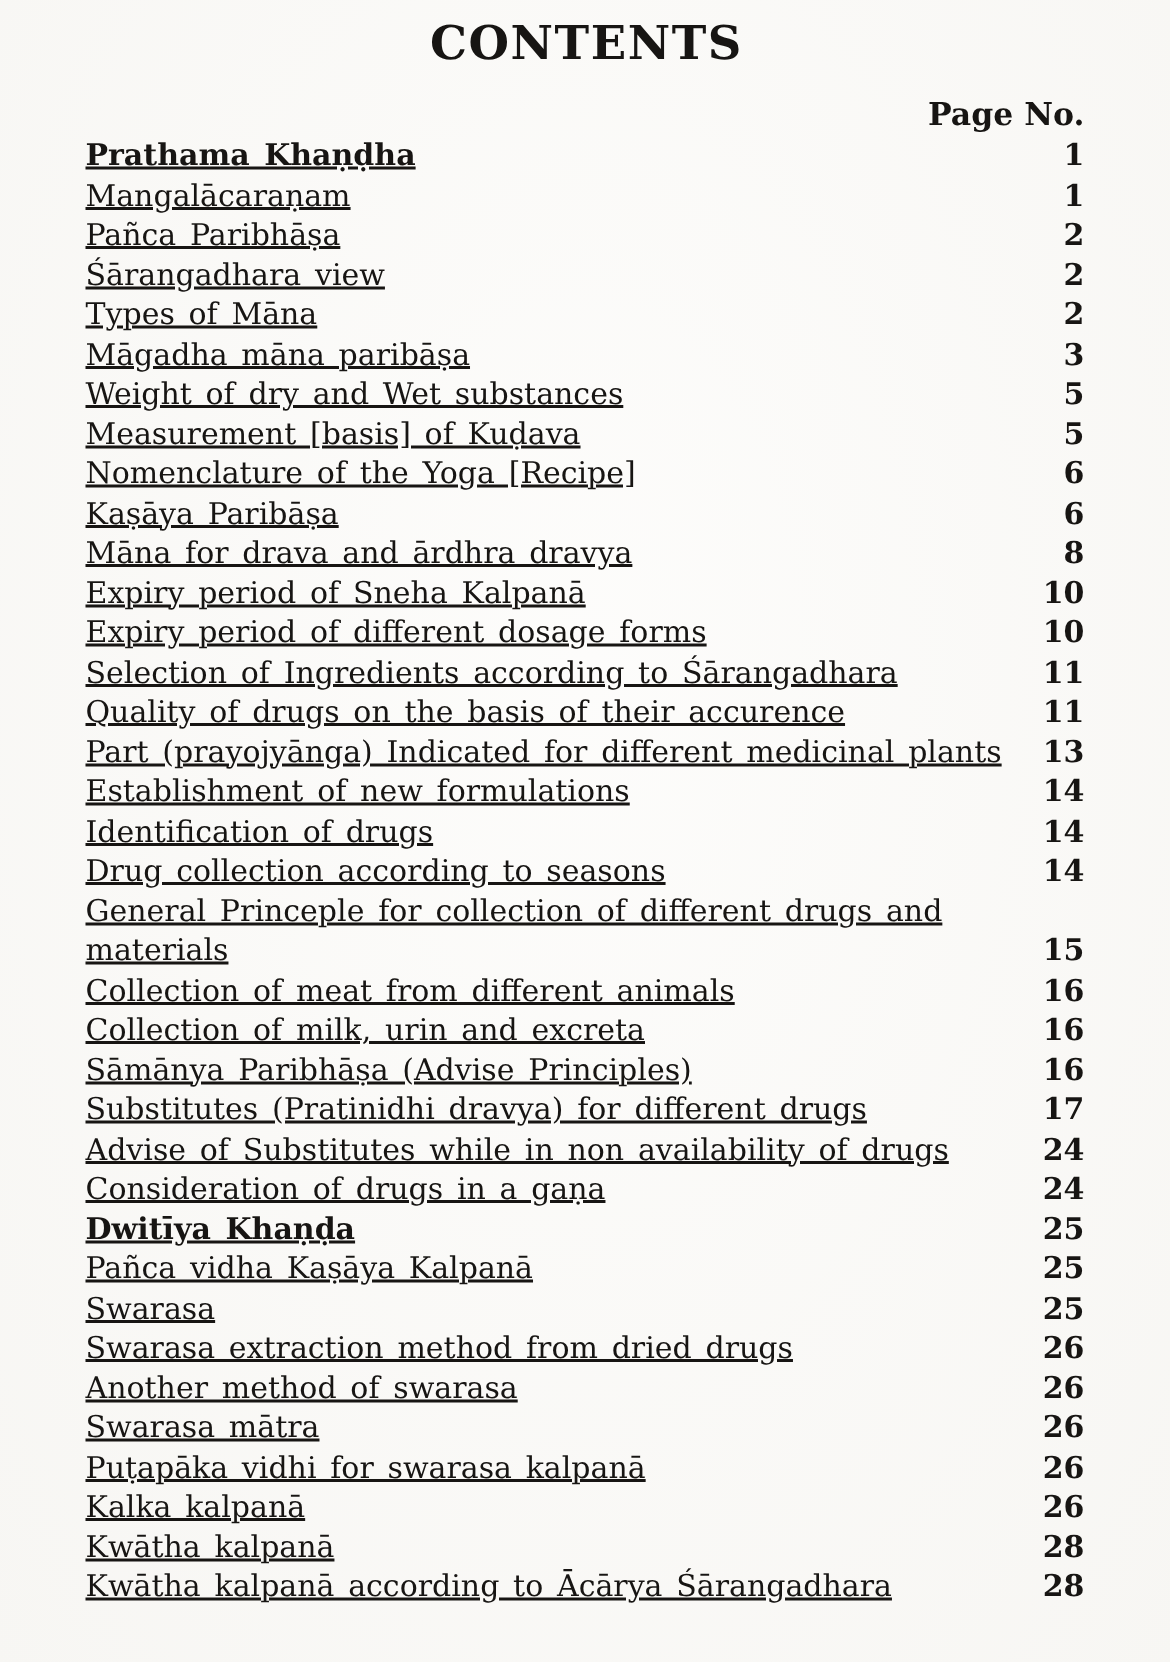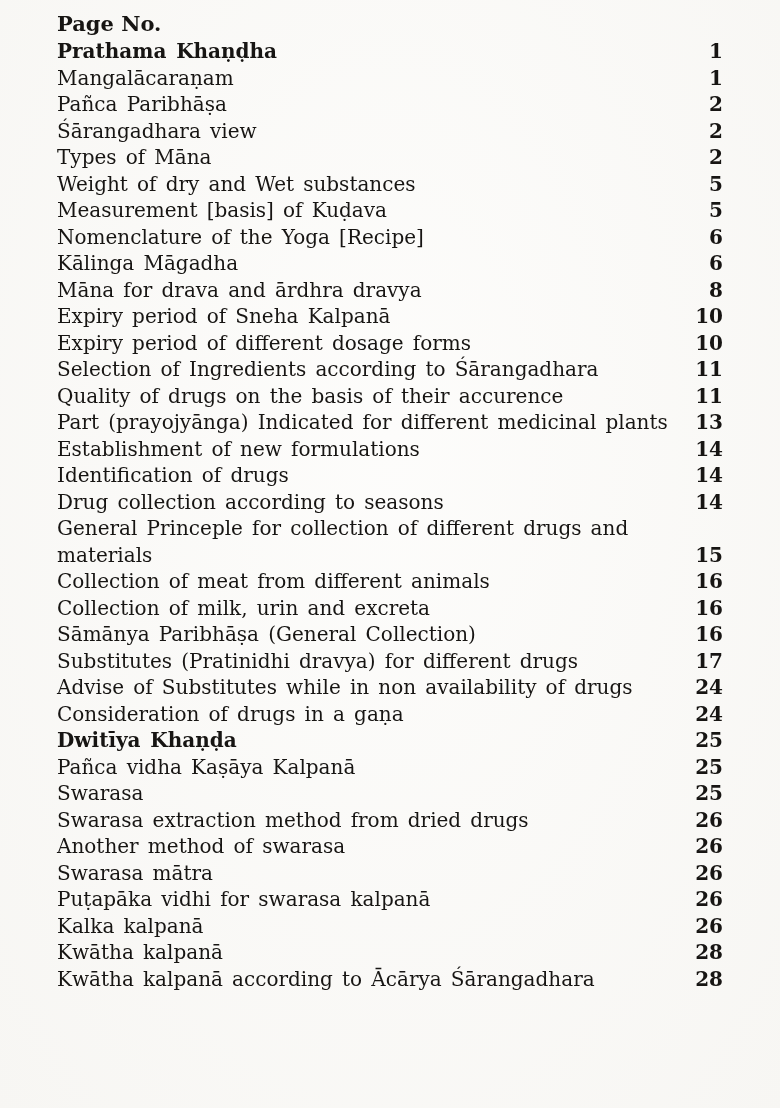--- a/index.html
+++ b/index.html
@@ -25,53 +25,56 @@
   }
   .doc-title {
     margin: 0 0 14px 0;
     text-align: center;
     font-size: 31px;
     line-height: 38px;
     font-weight: 700;
     letter-spacing: 1px;
   }
   .pageno-header {
+    text-align: right;
     font-weight: 700;
     font-size: 21px;
     line-height: 27px;
     padding-right: 2px;
   }
   .toc-rows {
     margin-top: 1px;
   }
   .toc-row {
     display: flex;
     align-items: flex-end;
     font-size: 20px;
     line-height: 26.5px;
     word-spacing: 0.14em;
   }
   .toc-row .toc-label {
     flex: 1 1 auto;
+    text-decoration: underline;
   }
   .toc-row .toc-page {
     flex: 0 0 auto;
     min-width: 46px;
     text-align: right;
     font-weight: 700;
     padding-right: 2px;
   }
   .toc-row.bold .toc-label {
     font-weight: 700;
   }
 </style>
 </head>
 <body style="background: rgb(251, 250, 247); color: rgb(23, 21, 19);">
 
 <div class="page">
+  <h1 class="doc-title">CONTENTS</h1>
 
   <div class="pageno-header">Page No.</div>
 
   <div class="toc-rows">
       <div class="toc-row bold">
         <span class="toc-label">Prathama Khaṇḍha</span>
         <span class="toc-page">1</span>
       </div>
       <div class="toc-row">
         <span class="toc-label">Mangalācaraṇam</span>
@@ -83,33 +86,37 @@
       </div>
       <div class="toc-row">
         <span class="toc-label">Śārangadhara view</span>
         <span class="toc-page">2</span>
       </div>
       <div class="toc-row">
         <span class="toc-label">Types of Māna</span>
         <span class="toc-page">2</span>
       </div>
       <div class="toc-row">
+        <span class="toc-label">Māgadha māna paribāṣa</span>
+        <span class="toc-page">3</span>
+      </div>
+      <div class="toc-row">
         <span class="toc-label">Weight of dry and Wet substances</span>
         <span class="toc-page">5</span>
       </div>
       <div class="toc-row">
         <span class="toc-label">Measurement [basis] of Kuḍava</span>
         <span class="toc-page">5</span>
       </div>
       <div class="toc-row">
         <span class="toc-label">Nomenclature of the Yoga [Recipe]</span>
         <span class="toc-page">6</span>
       </div>
       <div class="toc-row">
-        <span class="toc-label">Kālinga Māgadha</span>
+        <span class="toc-label">Kaṣāya Paribāṣa</span>
         <span class="toc-page">6</span>
       </div>
       <div class="toc-row">
         <span class="toc-label">Māna for drava and ārdhra dravya</span>
         <span class="toc-page">8</span>
       </div>
       <div class="toc-row">
         <span class="toc-label">Expiry period of Sneha Kalpanā</span>
         <span class="toc-page">10</span>
       </div>
@@ -147,21 +154,21 @@
       </div>
       <div class="toc-row">
         <span class="toc-label">Collection of meat from different animals</span>
         <span class="toc-page">16</span>
       </div>
       <div class="toc-row">
         <span class="toc-label">Collection of milk, urin and excreta</span>
         <span class="toc-page">16</span>
       </div>
       <div class="toc-row">
-        <span class="toc-label">Sāmānya Paribhāṣa (General Collection)</span>
+        <span class="toc-label">Sāmānya Paribhāṣa (Advise Principles)</span>
         <span class="toc-page">16</span>
       </div>
       <div class="toc-row">
         <span class="toc-label">Substitutes (Pratinidhi dravya) for different drugs</span>
         <span class="toc-page">17</span>
       </div>
       <div class="toc-row">
         <span class="toc-label">Advise of Substitutes while in non availability of drugs</span>
         <span class="toc-page">24</span>
       </div>

